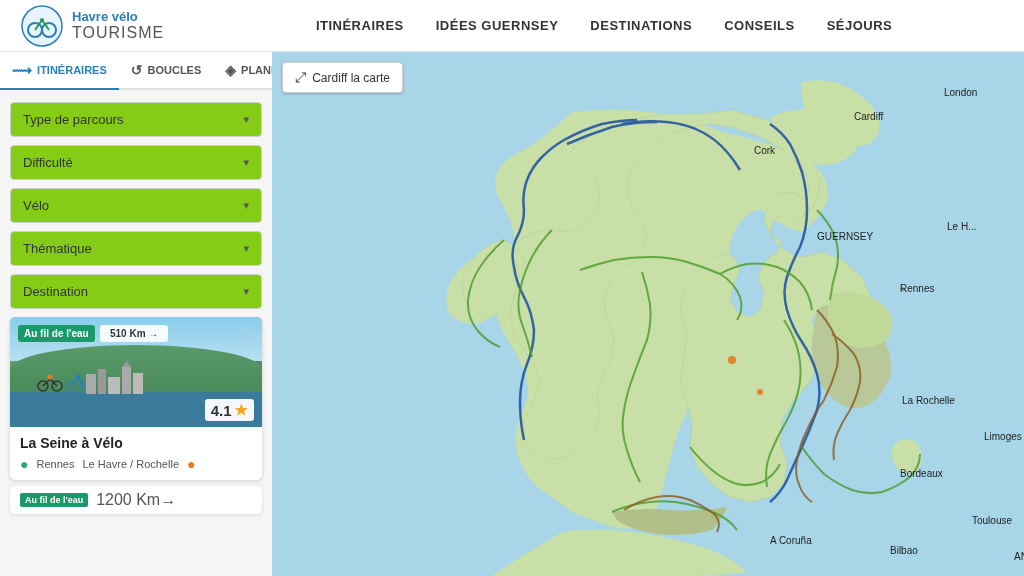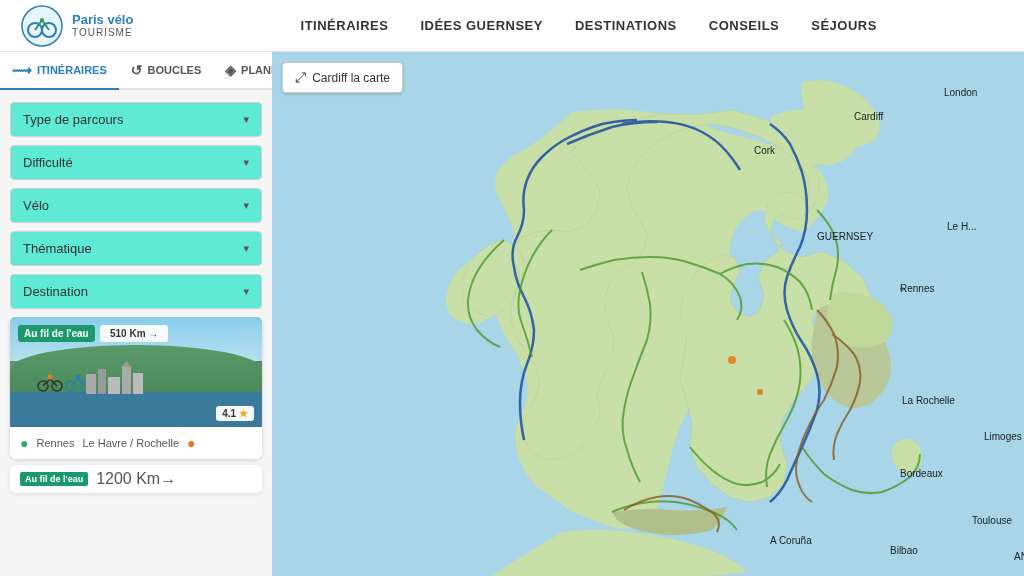--- a/index.html
+++ b/index.html
@@ -27,21 +27,21 @@
     }
     #logo-text {
       line-height: 1.1;
     }
     #logo-text .france-velo {
       font-size: 13px;
       font-weight: bold;
       color: #2a7fb5;
     }
     #logo-text .tourisme {
-      font-size: 10px;
+      font-size: 16px;
       color: #555;
       letter-spacing: 1px;
       text-transform: uppercase;
     }
     nav {
       display: flex;
       gap: 32px;
       flex: 1;
       justify-content: center;
     }
@@ -96,21 +96,21 @@
     .tab-icon { font-size: 14px; }
 
     
     #filters {
       padding: 12px 10px 8px;
       display: flex;
       flex-direction: column;
       gap: 8px;
     }
     .filter-dropdown {
-      background: #5eead4;
+      background: #84cc16;
       border: 1px solid #d0d0d0;
       border-radius: 4px;
       padding: 9px 12px;
       display: flex;
       justify-content: space-between;
       align-items: center;
       cursor: pointer;
       font-size: 13px;
       color: #333;
     }
@@ -164,21 +164,21 @@
       color: #ccc;
       font-size: 16px;
       cursor: pointer;
     }
     .card-rating {
       position: absolute;
       bottom: 6px;
       right: 8px;
       background: rgba(255,255,255,0.95);
       color: #333;
-      font-size: 10px;
+      font-size: 15px;
       font-weight: bold;
       padding: 2px 6px;
       border-radius: 3px;
       display: flex;
       align-items: center;
       gap: 3px;
       margin-top: 45px;
     }
     .star { color: #f5a623; }
     .card-body { padding: 8px 10px 8px; }
@@ -268,21 +268,21 @@
 <div id="header">
   <div id="logo-area">
     <svg id="logo-icon" viewBox="0 0 44 44">
       <circle cx="22" cy="22" r="20" fill="#e8f4fb" stroke="#2a7fb5" stroke-width="1.5"></circle>
       <circle cx="15" cy="26" r="7" fill="none" stroke="#2a7fb5" stroke-width="2"></circle>
       <circle cx="29" cy="26" r="7" fill="none" stroke="#2a7fb5" stroke-width="2"></circle>
       <path d="M15 26 L22 16 L29 26" fill="none" stroke="#2a9a5a" stroke-width="2"></path>
       <circle cx="22" cy="16" r="2" fill="#2a9a5a"></circle>
     </svg>
     <div id="logo-text">
-      <div class="france-velo">Paris vélo</div>
+      <div class="france-velo">Havre vélo</div>
       <div class="tourisme">TOURISME</div>
     </div>
   </div>
   <nav>
     <a>ITINÉRAIRES</a>
     <a>IDÉES GUERNSEY</a>
     <a>DESTINATIONS</a>
     <a>CONSEILS</a>
     <a>SÉJOURS</a>
   </nav>
@@ -363,20 +363,21 @@
             <span>510 Km</span>
             <span>→</span>
           </div>
           <div class="card-heart">♡</div>
           <div class="card-rating">
             <span>4.1</span>
             <span class="star">★</span>
           </div>
         </div>
         <div class="card-body">
+          <div class="card-title">La Seine à Vélo</div>
           <div class="card-route">
             <span class="route-dot-green">●</span>
             <span>Rennes</span>
             <span>Le Havre / Rochelle</span>
             <span class="route-dot-orange">●</span>
           </div>
         </div>
       </div>
 
       <div class="card-partial">

